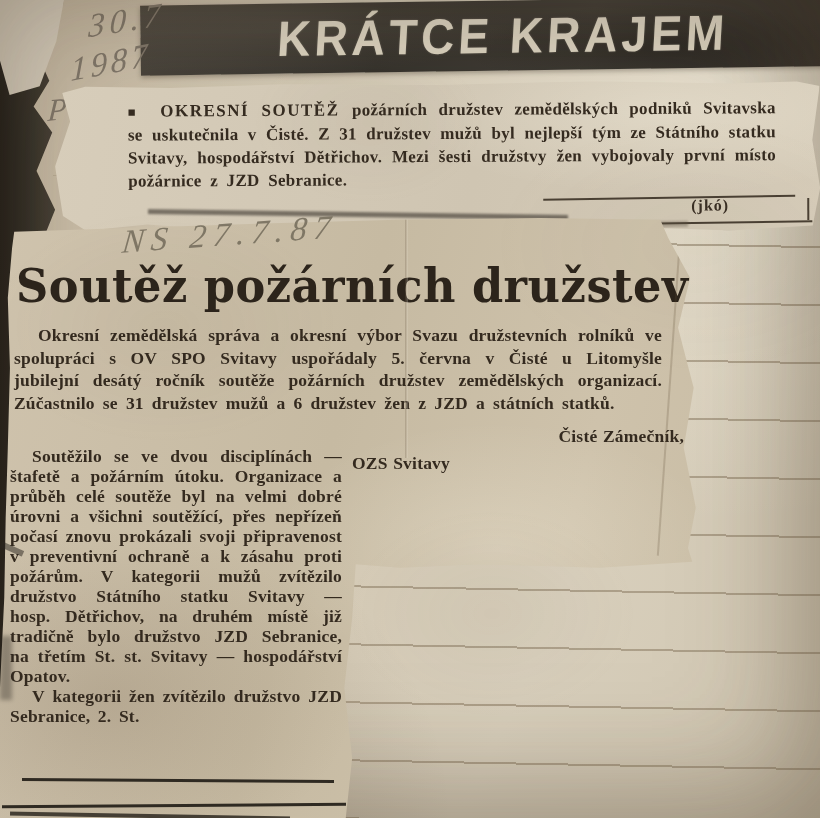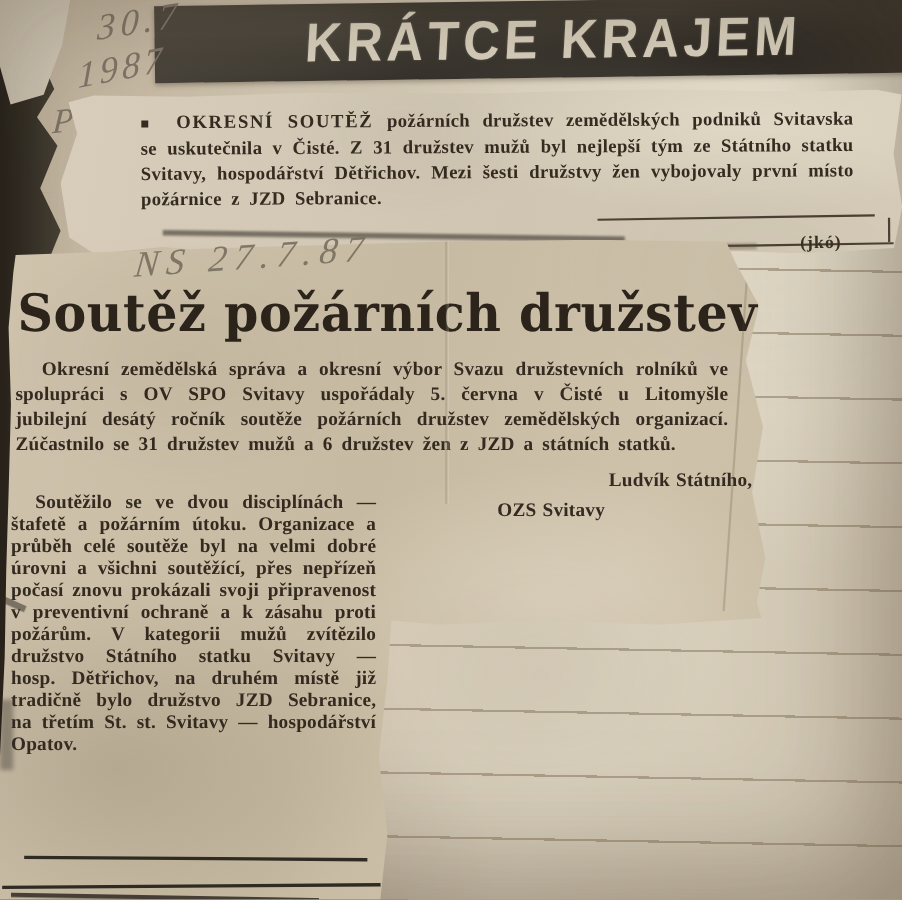--- a/index.html
+++ b/index.html
@@ -58,21 +58,21 @@
     clip-path:polygon(1% 6%,4% 2%,15% 3%,30% 1%,50% 2%,70% 0%,88% 2%,97% 1%,100% 4%,99% 40%,100% 72%,99% 97%,88% 100%,70% 96%,55% 100%,40% 95%,25% 99%,12% 94%,4% 98%,1% 88%,0% 55%,2% 25%);
     box-shadow:2px 3px 6px rgba(60,45,30,.25);}
   .clip1-text{position:absolute;left:73px;top:16px;width:648px;margin:0;
     font-size:17px;line-height:23px;font-weight:700;text-align:justify;
     letter-spacing:.3px;word-spacing:4px;color:#352b20;}
   .clip1-text .marker{font-size:13px;letter-spacing:6px;}
   .clip1-text .intro{letter-spacing:1.5px;}
   .sig-rule-top{position:absolute;left:488px;top:116px;width:252px;height:2px;background:#4a4033;transform:rotate(-.6deg);}
   .sig-rule-bot{position:absolute;left:585px;top:141px;width:172px;height:2px;background:#4a4033;transform:rotate(-.6deg);}
   .sig-tick{position:absolute;left:752px;top:118px;width:2px;height:22px;background:#4a4033;}
-  .clip1-sig{position:absolute;left:636px;top:132px;width:110px;text-align:center;
+  .clip1-sig{position:absolute;left:636px;top:116px;width:110px;text-align:left;
     font-weight:700;font-size:16px;color:#3a2f24;letter-spacing:1px;}
   
   .smudge{position:absolute;left:148px;top:212px;width:420px;height:5px;background:#2c2620;
     opacity:.55;filter:blur(1px);transform:rotate(.8deg);z-index:4;}
   .residual{position:absolute;left:428px;top:223px;width:260px;height:6px;background:#5a4f40;
     opacity:.35;filter:blur(1.2px);transform:rotate(-1deg);z-index:4;}
   
   .clip2{position:absolute;left:0;top:218px;width:710px;height:600px;z-index:5;color:var(--ink);
     background:
       radial-gradient(45% 30% at 70% 55%, rgba(255,250,235,.25), transparent 70%),
@@ -88,21 +88,21 @@
     font-size:17.5px;line-height:22.5px;font-weight:700;text-align:justify;
     text-indent:24px;letter-spacing:.2px;word-spacing:3.5px;color:#342a1f;}
   .col-left{position:absolute;left:10px;top:228px;width:332px;}
   .col-left p{margin:0;font-size:17.5px;line-height:20px;font-weight:700;
     text-align:justify;text-indent:22px;letter-spacing:.2px;word-spacing:3px;color:#342a1f;}
   .col-left .p2{margin-top:0;}
   .col-right{position:absolute;left:352px;top:232px;width:332px;}
   .col-right p{margin:0;font-size:17.5px;line-height:27px;font-weight:700;
     text-align:justify;letter-spacing:.2px;word-spacing:3px;color:#342a1f;}
   .col-right .author{margin-top:-27px;text-align:right;word-spacing:1px;}
-  .col-right .org{text-align:center;padding-right:34px;word-spacing:1px;}
+  .col-right .org{text-align:left;padding-right:34px;word-spacing:1px;}
   .u1,.u2,.u3{position:absolute;background:#2f2a22;height:3px;}
   .u1{left:22px;top:561px;width:312px;transform:rotate(.4deg);}
   .u2{left:2px;top:586px;width:344px;transform:rotate(-.4deg);}
   .u3{left:10px;top:596px;width:280px;height:4px;transform:rotate(1deg);opacity:.85;filter:blur(.4px);}
   .crease-v{position:absolute;left:405px;top:0;width:3px;height:240px;
     background:linear-gradient(to right, rgba(90,72,52,.28), rgba(255,250,235,.25));}
   .crease-d{position:absolute;left:668px;top:18px;width:2px;height:320px;
     background:rgba(90,72,52,.22);transform:rotate(4deg);}
   
   .mark1{position:absolute;left:0;top:546px;width:24px;height:6px;background:#2a251f;
@@ -142,23 +142,24 @@
   </div>
 
   <div class="smudge"></div>
   <div class="residual"></div>
 
   <div class="clip2">
     <h1 class="headline">Soutěž požárních družstev</h1>
     <p class="lead">Okresní zemědělská správa a okresní výbor Svazu družstevních rolníků ve spolupráci s OV SPO Svitavy uspořádaly 5. června v Čisté u Litomyšle jubilejní desátý ročník soutěže požárních družstev zemědělských organizací. Zúčastnilo se 31 družstev mužů a 6 družstev žen z JZD a státních statků.</p>
     <div class="col-left">
       <p>Soutěžilo se ve dvou disciplínách — štafetě a požárním útoku. Organizace a průběh celé soutěže byl na velmi dobré úrovni a všichni soutěžící, přes nepřízeň počasí znovu prokázali svoji připravenost v preventivní ochraně a k zásahu proti požárům. V kategorii mužů zvítězilo družstvo Státního statku Svitavy — hosp. Dětřichov, na druhém místě již tradičně bylo družstvo JZD Sebranice, na třetím St. st. Svitavy — hospodářství Opatov.</p>
+      <p class="p2">V kategorii žen zvítězilo družstvo JZD Sebranice, 2. St.</p>
     </div>
     <div class="col-right">
-      <p class="author">Ludvík Státního,</p>
+      <p class="author">Čisté Zámečník,</p>
       <p class="org">OZS Svitavy</p>
     </div>
     <div class="u1"></div>
     <div class="u2"></div>
     <div class="u3"></div>
     <div class="crease-v"></div>
     <div class="crease-d"></div>
   </div>
 
   <span class="hw hw-ns">NS 27.7.87</span>

